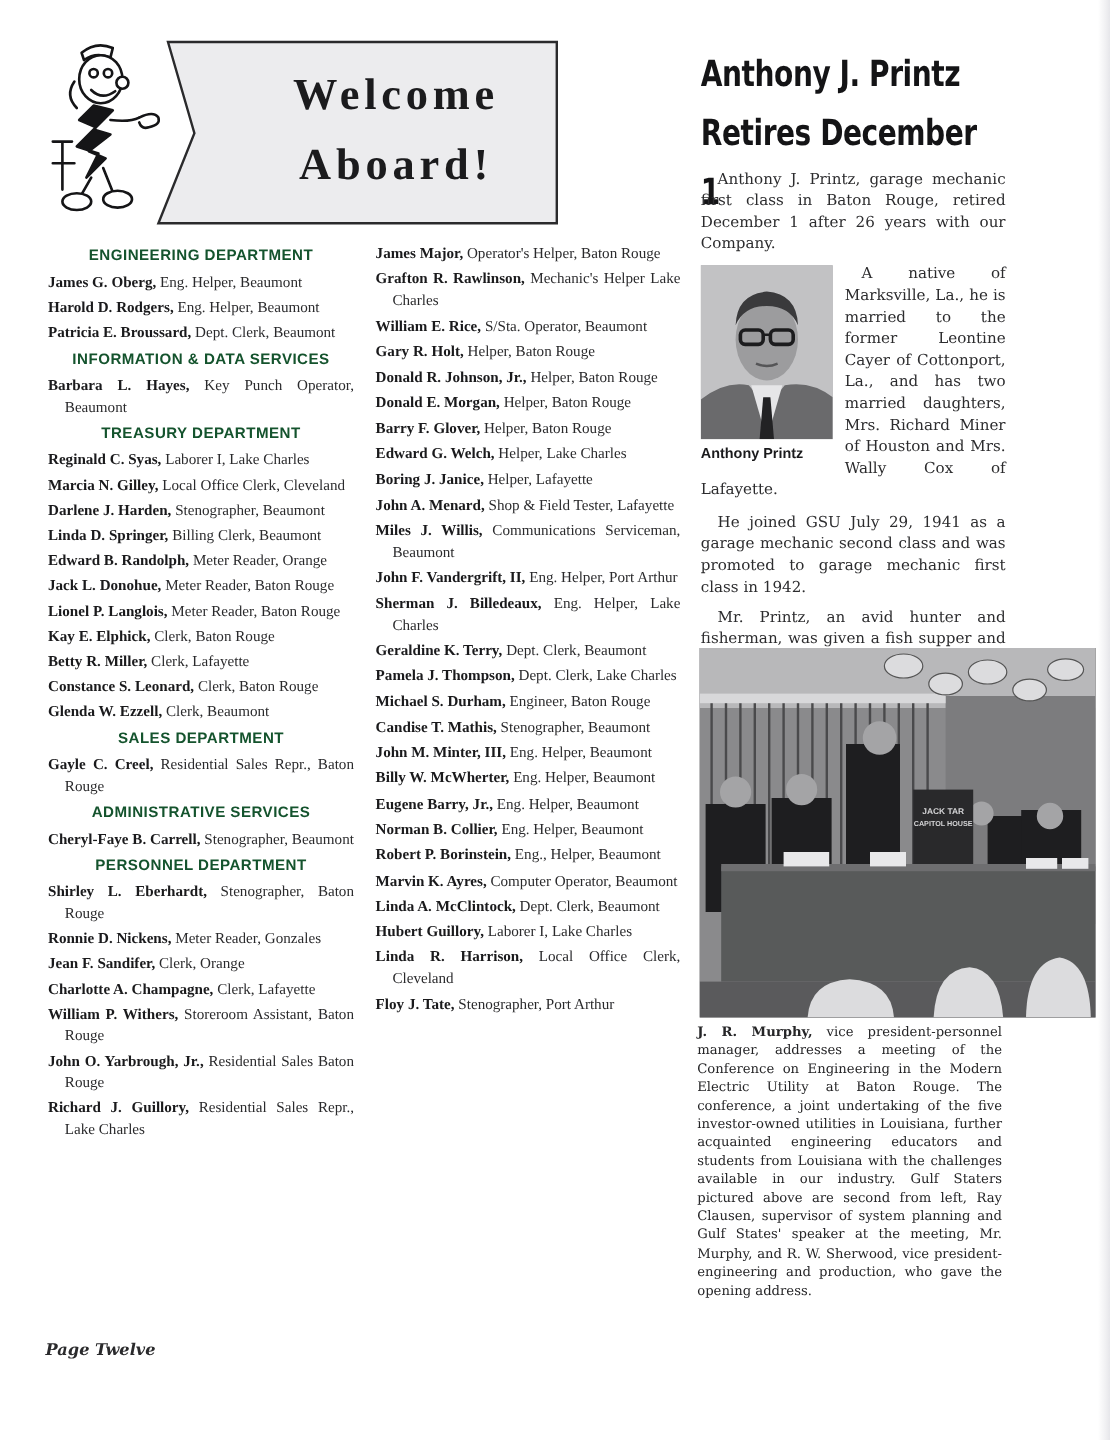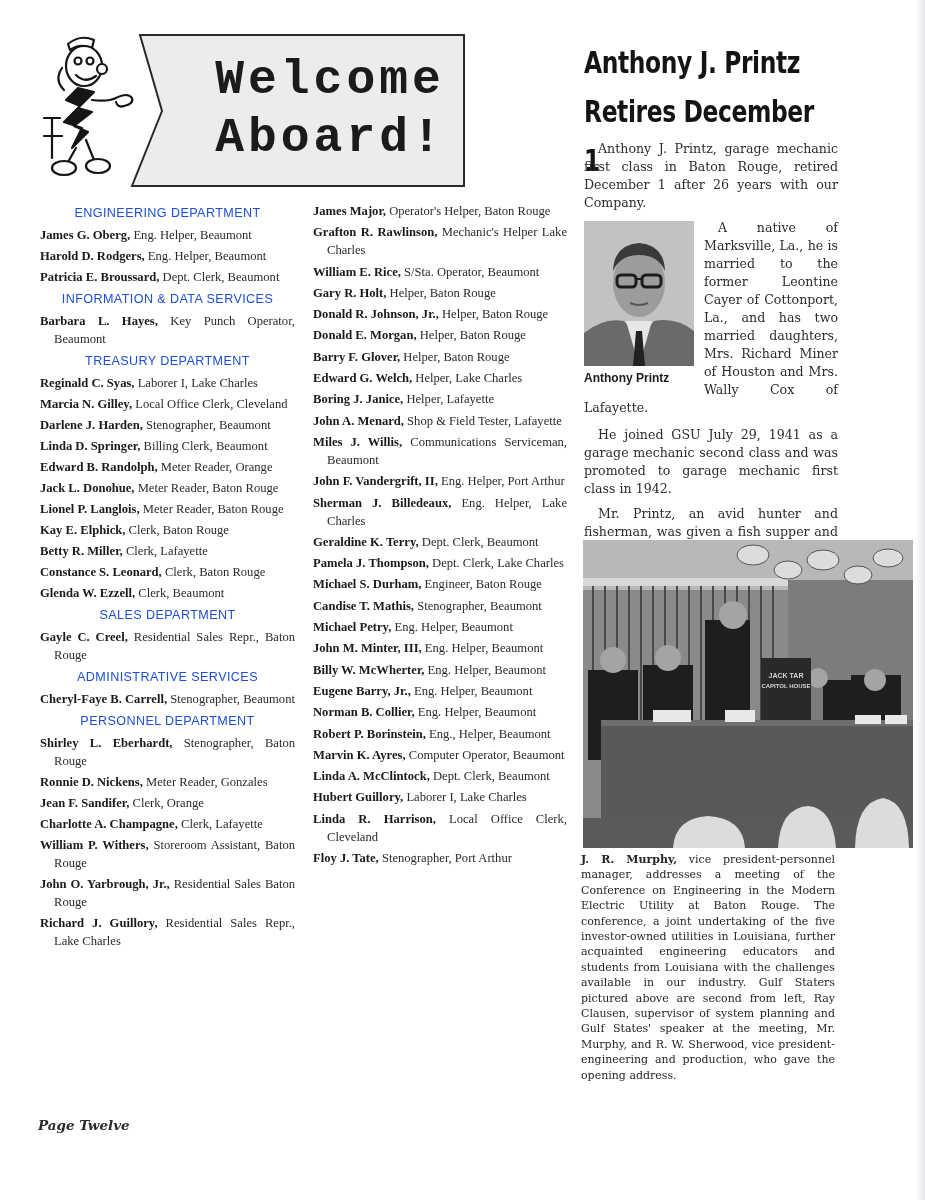--- a/index.html
+++ b/index.html
@@ -9,29 +9,29 @@
     }
     .page { position: absolute; left: 0; top: 0; width: 925px; height: 1200px; }
     .right-edge { position: absolute; right: 0; top: 0; width: 10px; height: 1200px; background: linear-gradient(90deg, #ffffff, #f1f1f3 60%, #e6e6ea); }
 
     
     .mascot { position: absolute; left: 38px; top: 30px; width: 105px; height: 160px; }
     .banner { position: absolute; left: 130px; top: 33px; width: 336px; height: 155px; }
     .banner svg { position: absolute; left: 0; top: 0; }
     .banner-title {
       position: absolute; left: 60px; top: 18px; width: 280px; text-align: center;
-      font-family: Liberation Mono, monospace; font-weight: bold; font-size: 48px; line-height: 58px;
+      font-family: Liberation Serif, serif; font-weight: bold; font-size: 37px; line-height: 58px;
       letter-spacing: 4px; color: #1b1b1d; white-space: pre-line;
     }
 
     
     .col { position: absolute; font-family: "Liberation Sans", sans-serif; font-size: 12.6px; line-height: 18px; color: #2a2a2c; }
     .col1 { left: 40px; top: 200px; width: 255px; }
     .col2 { left: 313px; top: 202px; width: 254px; }
-    .dept { text-align: center; font-weight: normal; letter-spacing: 0.4px; margin: 4px 0 4px 0; color: #1d4ed8; }
+    .dept { text-align: center; font-weight: bold; letter-spacing: 0.4px; margin: 4px 0 4px 0; color: #14532d; }
     .entry { text-align: justify; text-align-last: left; margin-bottom: 3px; padding-left: 14px; text-indent: -14px; font-family: Liberation Serif, serif; }
     .entry .nm { font-weight: bold; color: #1a1a1c; }
     .col2 .entry { margin-bottom: 3.3px; }
 
     
     .headline {
       position: absolute; left: 584px; top: 38px; width: 300px;
       font-family: "DejaVu Sans", sans-serif; font-weight: bold; font-size: 30px; line-height: 49px;
       transform: scaleX(0.78); transform-origin: left top; letter-spacing: -0.5px; color: #141416; white-space: pre-line;
     }
@@ -135,21 +135,20 @@
       <div class="entry"><span class="nm">Edward G. Welch,</span><span> Helper, Lake Charles</span></div>
       <div class="entry"><span class="nm">Boring J. Janice,</span><span> Helper, Lafayette</span></div>
       <div class="entry"><span class="nm">John A. Menard,</span><span> Shop &amp; Field Tester, Lafayette</span></div>
       <div class="entry"><span class="nm">Miles J. Willis,</span><span> Communications Serviceman, Beaumont</span></div>
       <div class="entry"><span class="nm">John F. Vandergrift, II,</span><span> Eng. Helper, Port Arthur</span></div>
       <div class="entry"><span class="nm">Sherman J. Billedeaux,</span><span> Eng. Helper, Lake Charles</span></div>
       <div class="entry"><span class="nm">Geraldine K. Terry,</span><span> Dept. Clerk, Beaumont</span></div>
       <div class="entry"><span class="nm">Pamela J. Thompson,</span><span> Dept. Clerk, Lake Charles</span></div>
       <div class="entry"><span class="nm">Michael S. Durham,</span><span> Engineer, Baton Rouge</span></div>
       <div class="entry"><span class="nm">Candise T. Mathis,</span><span> Stenographer, Beaumont</span></div>
-      <div class="entry"><span class="nm">Michael Petry,</span><span> Eng. Helper, Beaumont</span></div>
       <div class="entry"><span class="nm">John M. Minter, III,</span><span> Eng. Helper, Beaumont</span></div>
       <div class="entry"><span class="nm">Billy W. McWherter,</span><span> Eng. Helper, Beaumont</span></div>
       <div class="entry"><span class="nm">Eugene Barry, Jr.,</span><span> Eng. Helper, Beaumont</span></div>
       <div class="entry"><span class="nm">Norman B. Collier,</span><span> Eng. Helper, Beaumont</span></div>
       <div class="entry"><span class="nm">Robert P. Borinstein,</span><span> Eng., Helper, Beaumont</span></div>
       <div class="entry"><span class="nm">Marvin K. Ayres,</span><span> Computer Operator, Beaumont</span></div>
       <div class="entry"><span class="nm">Linda A. McClintock,</span><span> Dept. Clerk, Beaumont</span></div>
       <div class="entry"><span class="nm">Hubert Guillory,</span><span> Laborer I, Lake Charles</span></div>
       <div class="entry"><span class="nm">Linda R. Harrison,</span><span> Local Office Clerk, Cleveland</span></div>
       <div class="entry"><span class="nm">Floy J. Tate,</span><span> Stenographer, Port Arthur</span></div>

